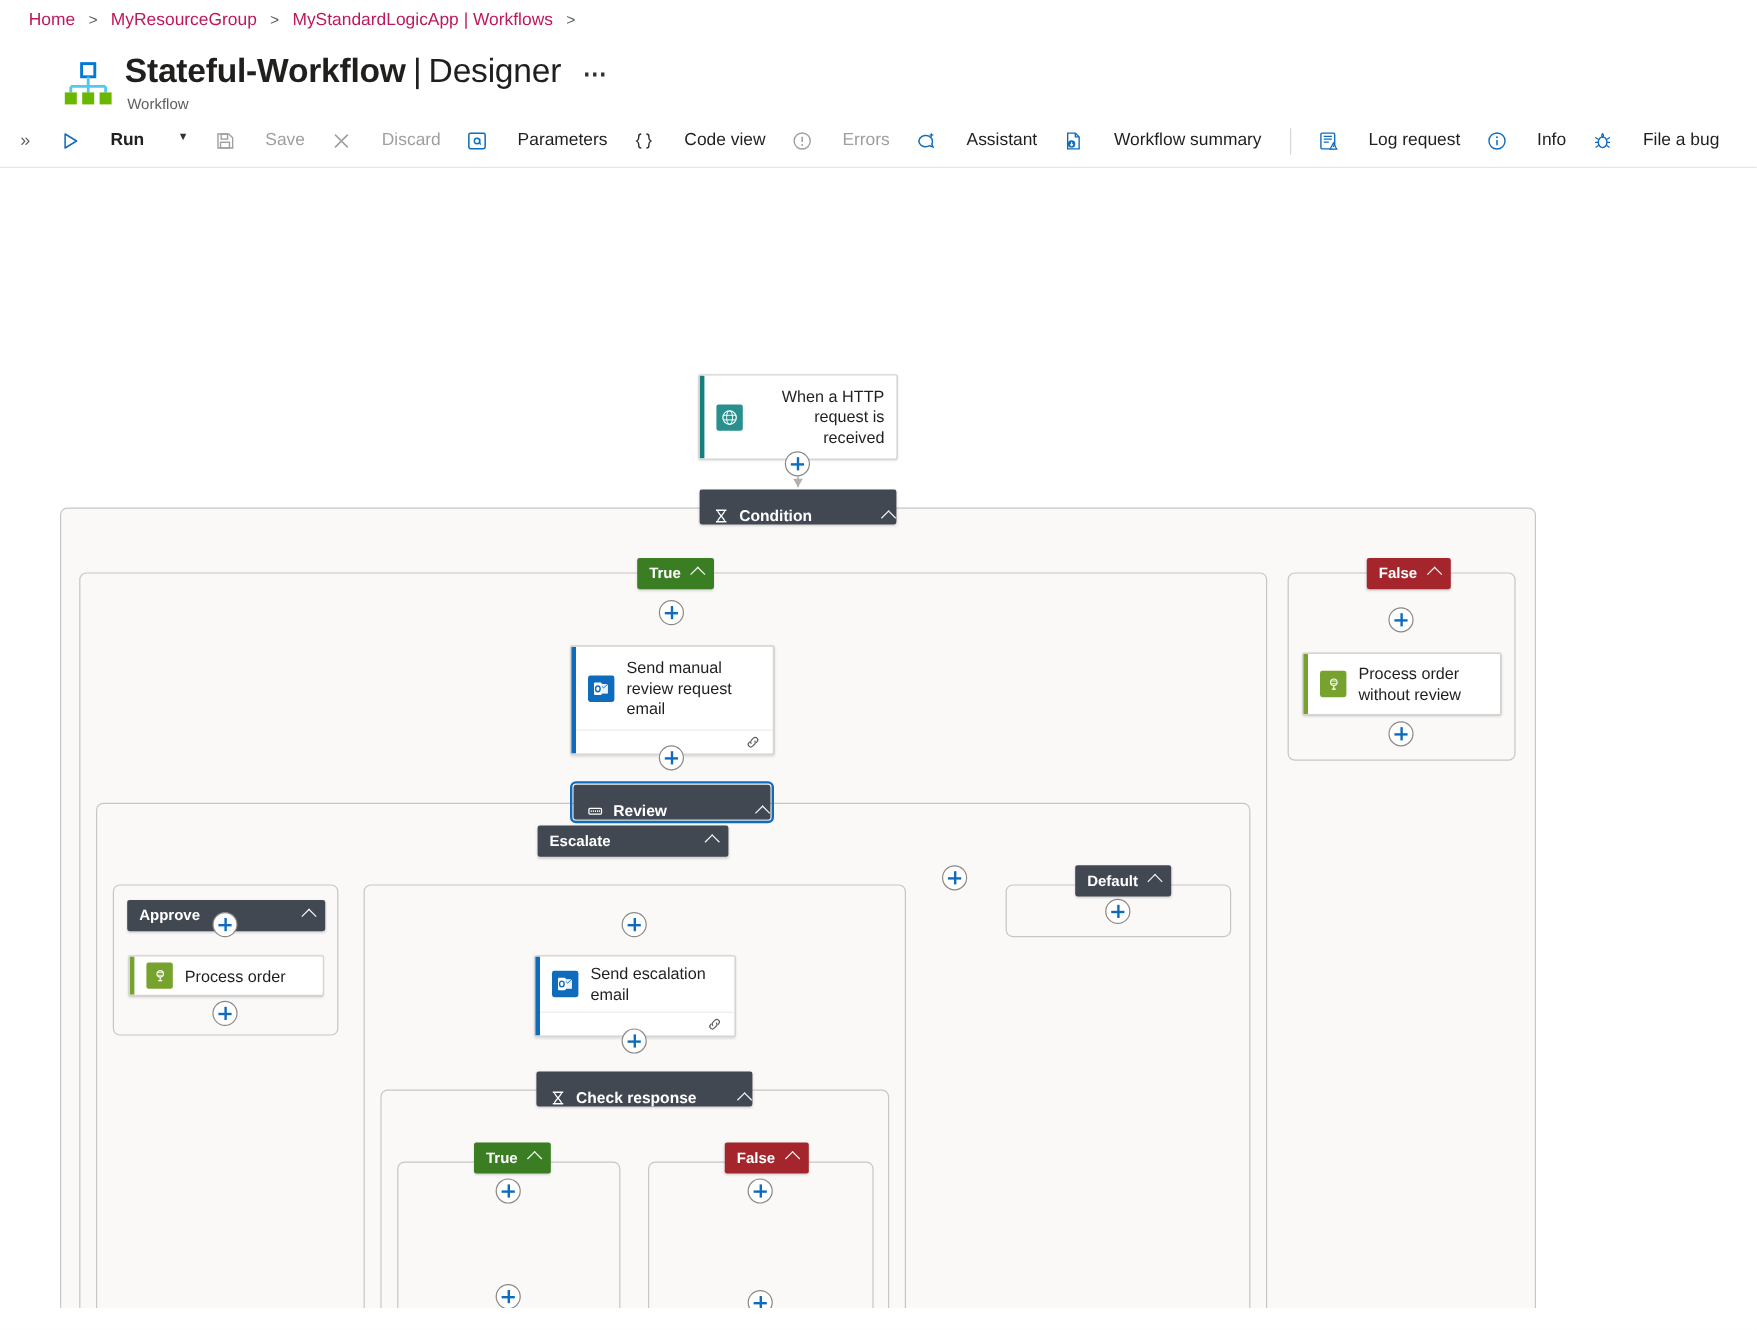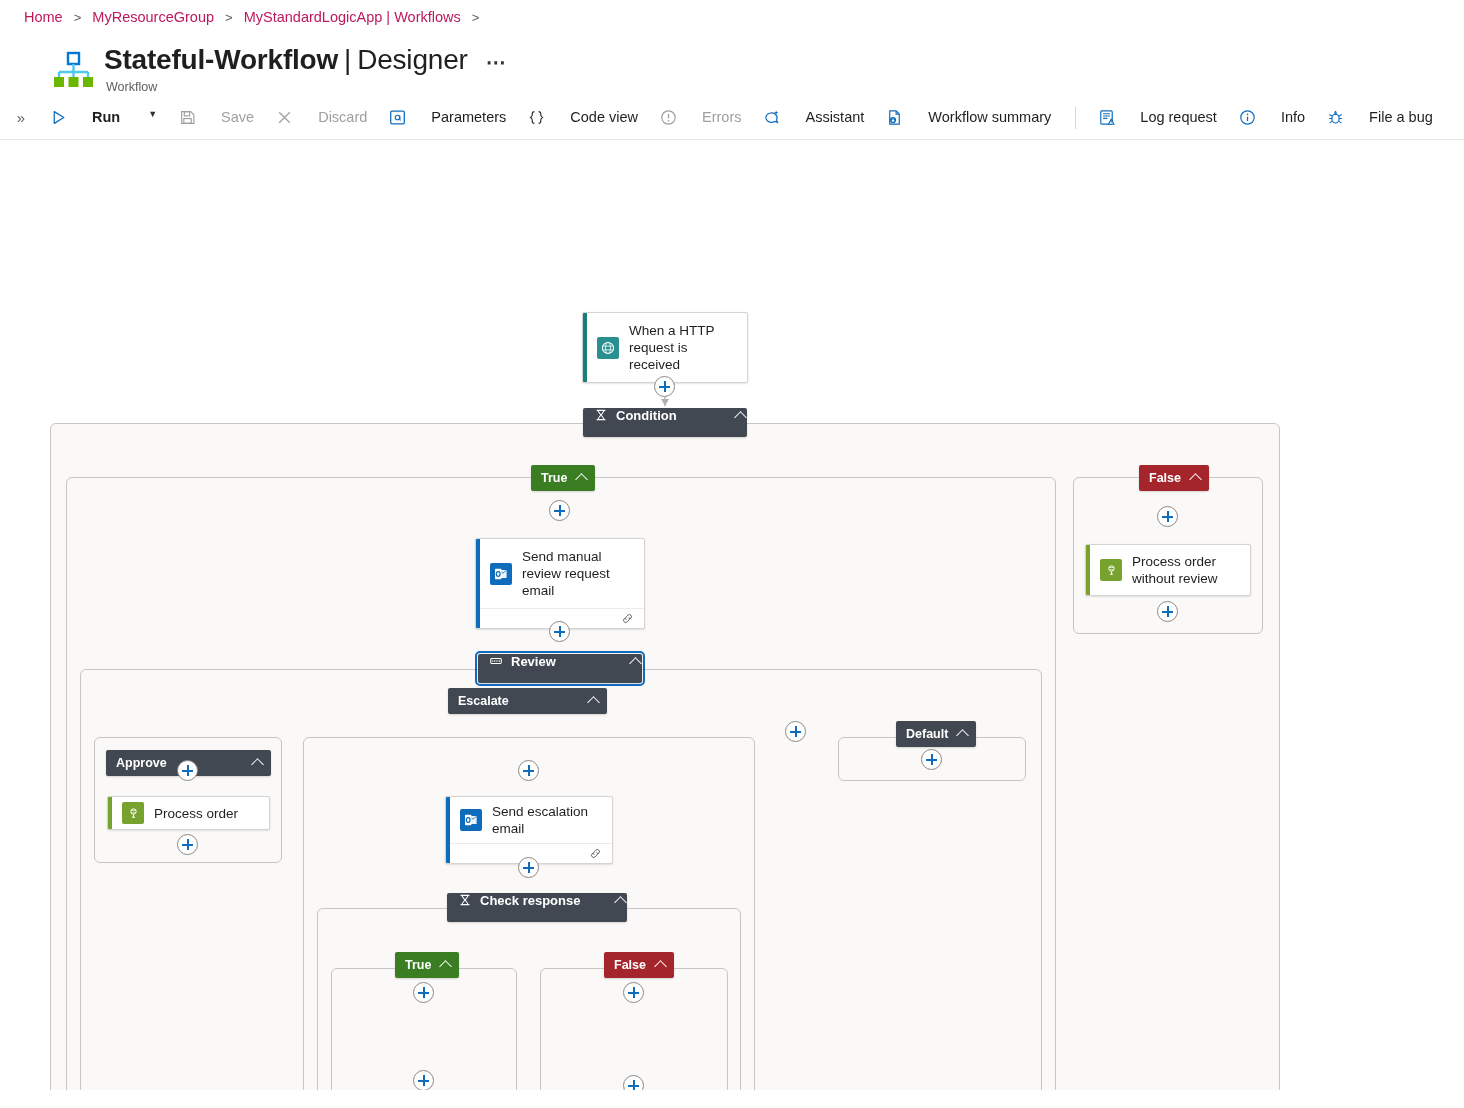--- a/index.html
+++ b/index.html
@@ -126,21 +126,21 @@
     height: 20px; display: flex; align-items: center; justify-content: flex-end;
     padding-right: 10px;
   }
 
   
   .scope-head {
     position: absolute;
     background: #414852;
     color: #ffffff;
     border-radius: 2px;
-    display: flex; align-items: flex-start;
+    display: flex; align-items: flex-end;
     padding: 0 2px 0 11px;
     height: 29px;
     font-size: 13px;
     font-weight: 600;
     box-shadow: 0 1px 2px rgba(0,0,0,0.15);
     cursor: pointer;
     gap: 8px;
   }
   .scope-head.selected {
     outline: 2px solid #0f6cbd;
@@ -377,21 +377,21 @@
       <path d="M561 516 l-4.5 -7.5 h9 z"></path>
       <path d="M189 655 l-4.5 -7.5 h9 z"></path>
       <path d="M530 656 l-4.5 -7.5 h9 z"></path>
       <path d="M530 754 l-4.5 -7.5 h9 z"></path>
       <path d="M425 877 l-4.5 -7.5 h9 z"></path>
       <path d="M635 877 l-4.5 -7.5 h9 z"></path>
       <path d="M1169 404 l-4.5 -7.5 h9 z"></path>
     </g>
   </svg>
 
-  <div class="node" style="left:582px; top:172px; width:166px;">
+  <div class="node" style="left:582px; top:172px; width:166px;text-align:right;">
     <div class="accent" style="background:#177e7e;"></div>
     <div class="node-head">
       <div class="node-ico" style="background:#2a8f8f;">
         <svg viewBox="0 0 20 20" width="16" height="16">
           <circle cx="10" cy="10" r="7" fill="none" stroke="#ffffff" stroke-width="1.3"></circle>
           <ellipse cx="10" cy="10" rx="3.1" ry="7" fill="none" stroke="#ffffff" stroke-width="1"></ellipse>
           <path d="M3.3 7.6h13.4 M3.3 12.4h13.4" stroke="#ffffff" stroke-width="1"></path>
         </svg>
       </div>
       <div class="node-label">When a HTTP request is received</div>

